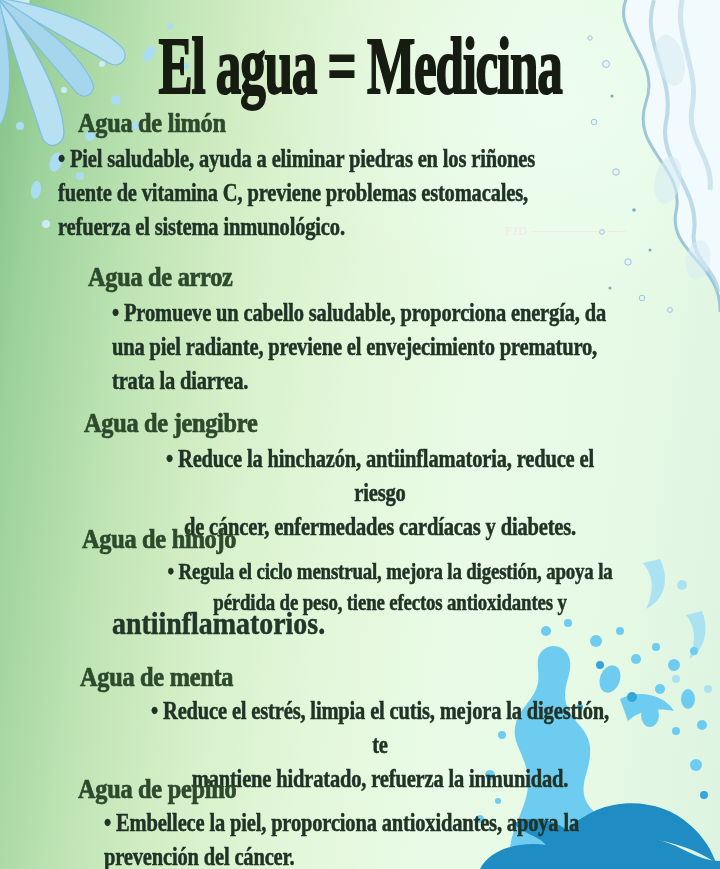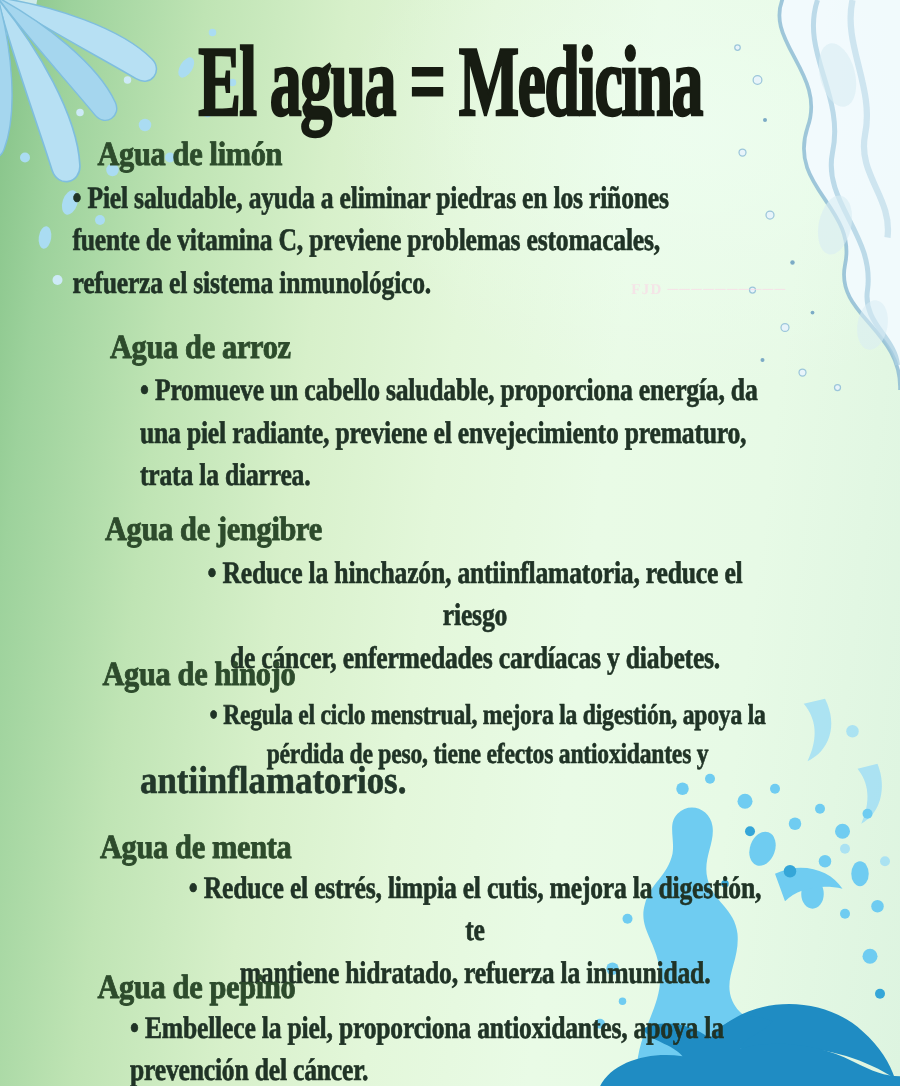--- a/index.html
+++ b/index.html
@@ -52,21 +52,21 @@
   .continuation{
     left:112px;top:606px;
     font-size:31px;font-weight:bold;
     color:#22372a;
     -webkit-text-stroke:0.5px #22372a;
     transform:scaleX(0.9);transform-origin:0 0;
     white-space:nowrap;
   }
   .watermark{
     left:505px;top:224px;width:150px;
-    font-size:12px;font-weight:bold;
+    font-size:12px;font-weight:normal;
     color:rgba(250,215,230,0.65);
     filter:blur(0.6px);
     letter-spacing:1px;
     white-space:nowrap;
   }
   .splash-tl{left:-6px;top:-6px;}
   .splash-tr{right:0;top:0;}
   .splash-br{right:0;bottom:0;}
 </style>
 </head>

